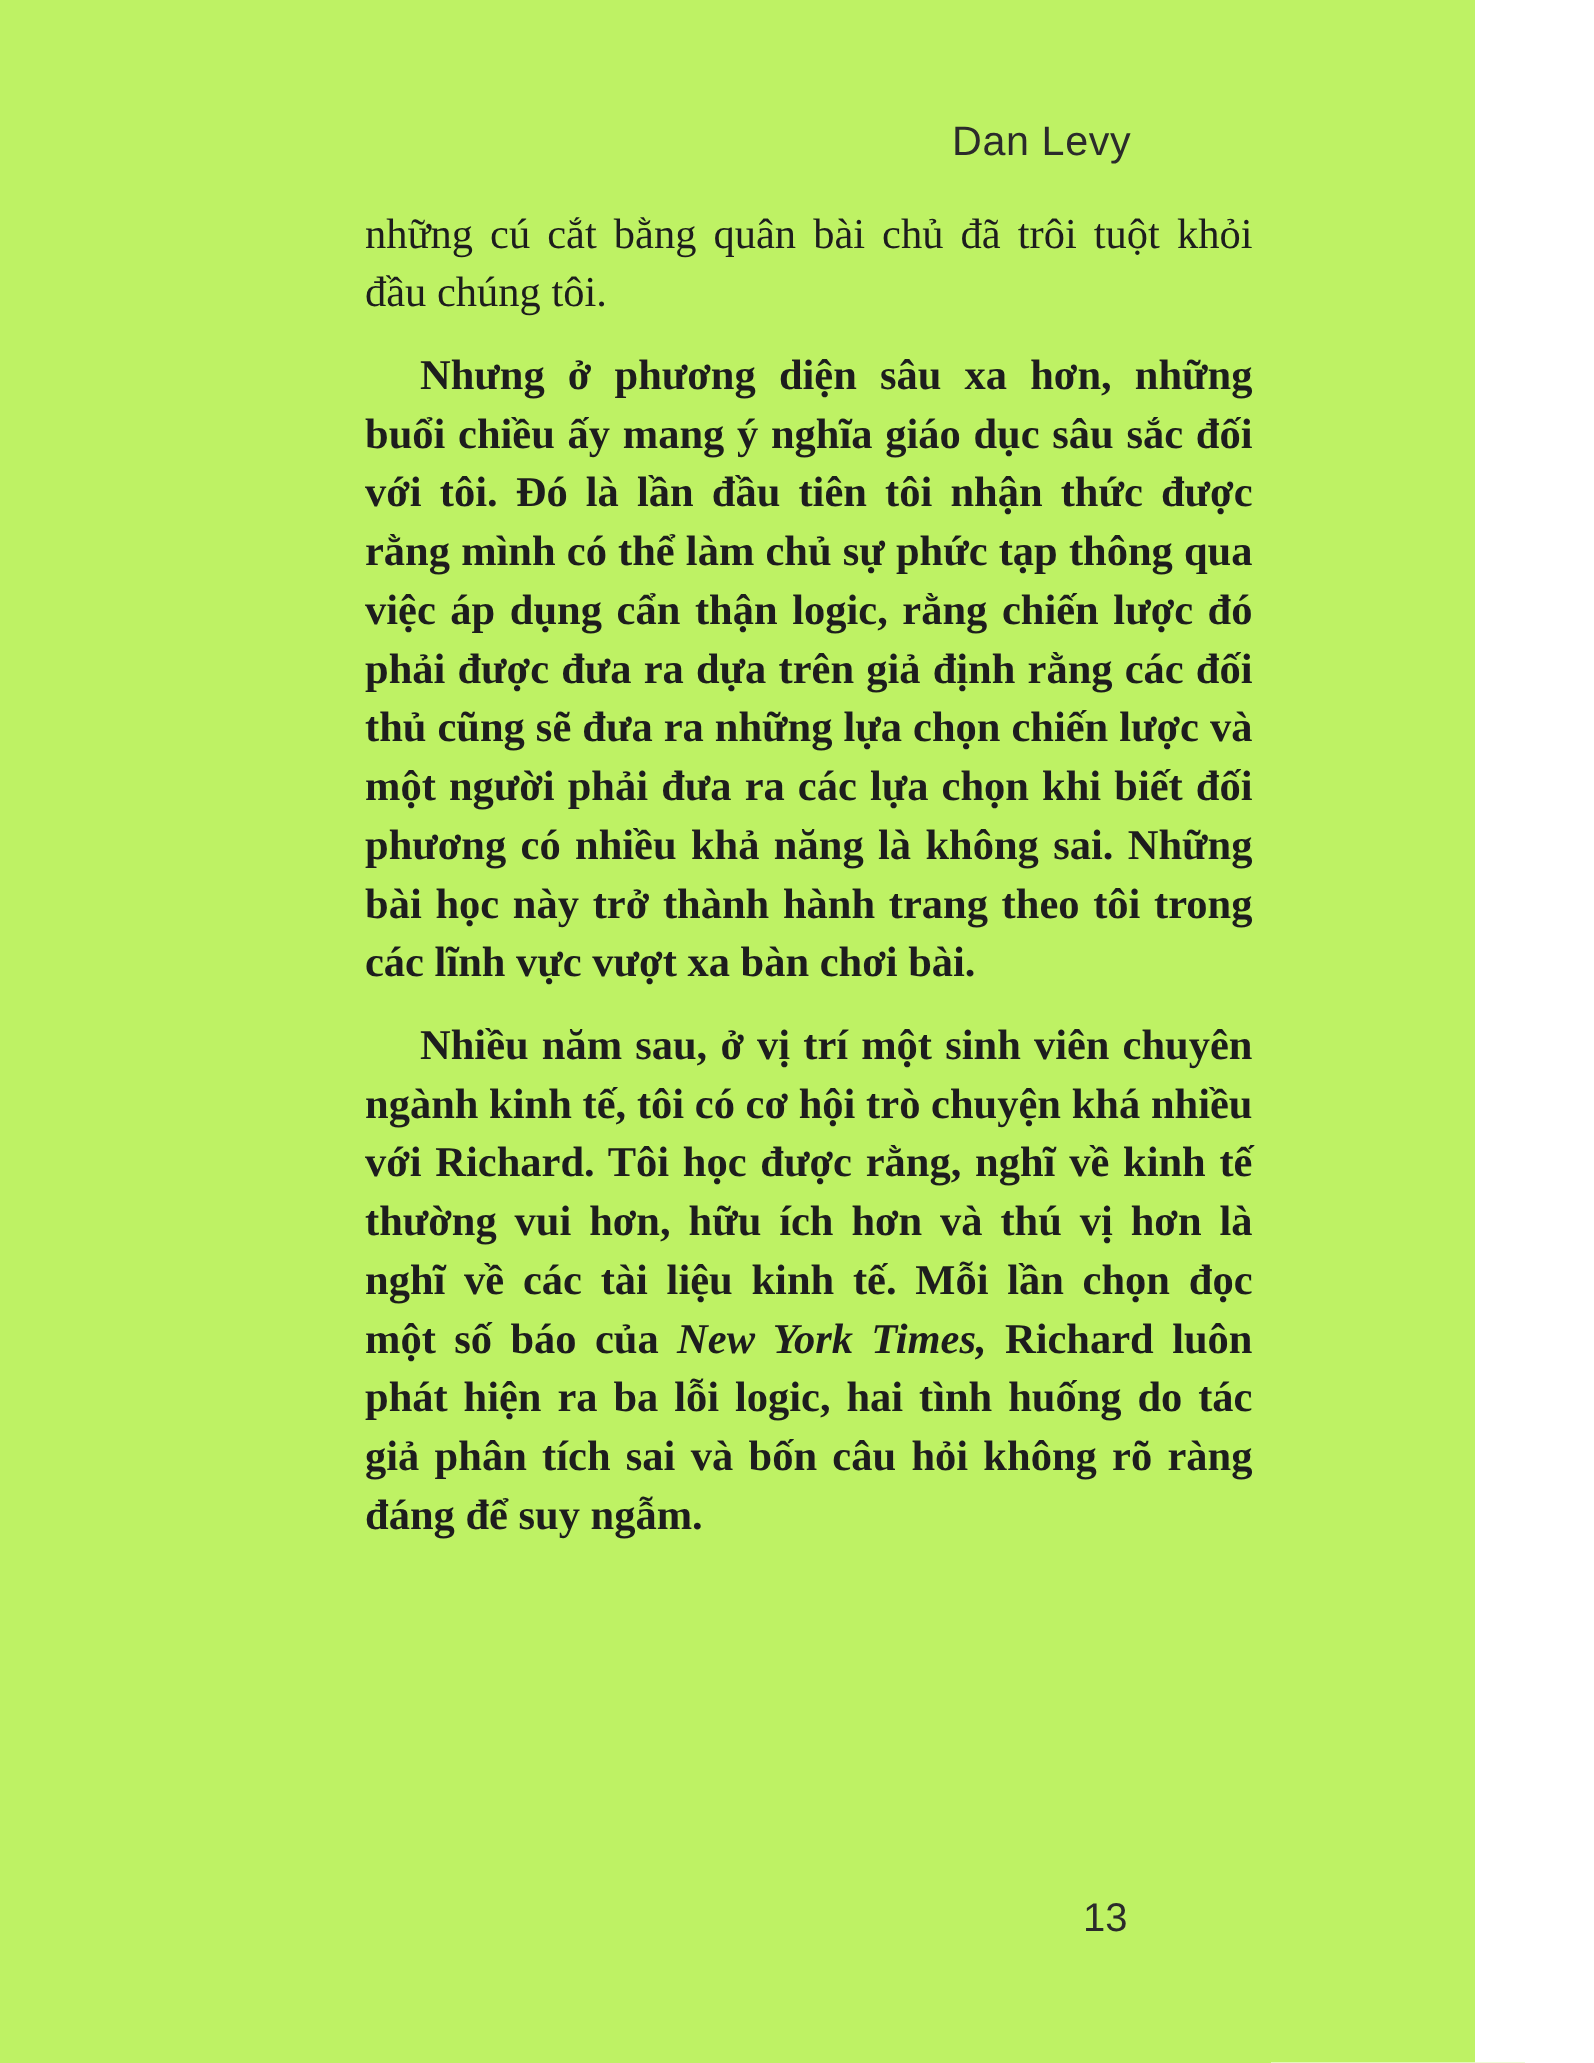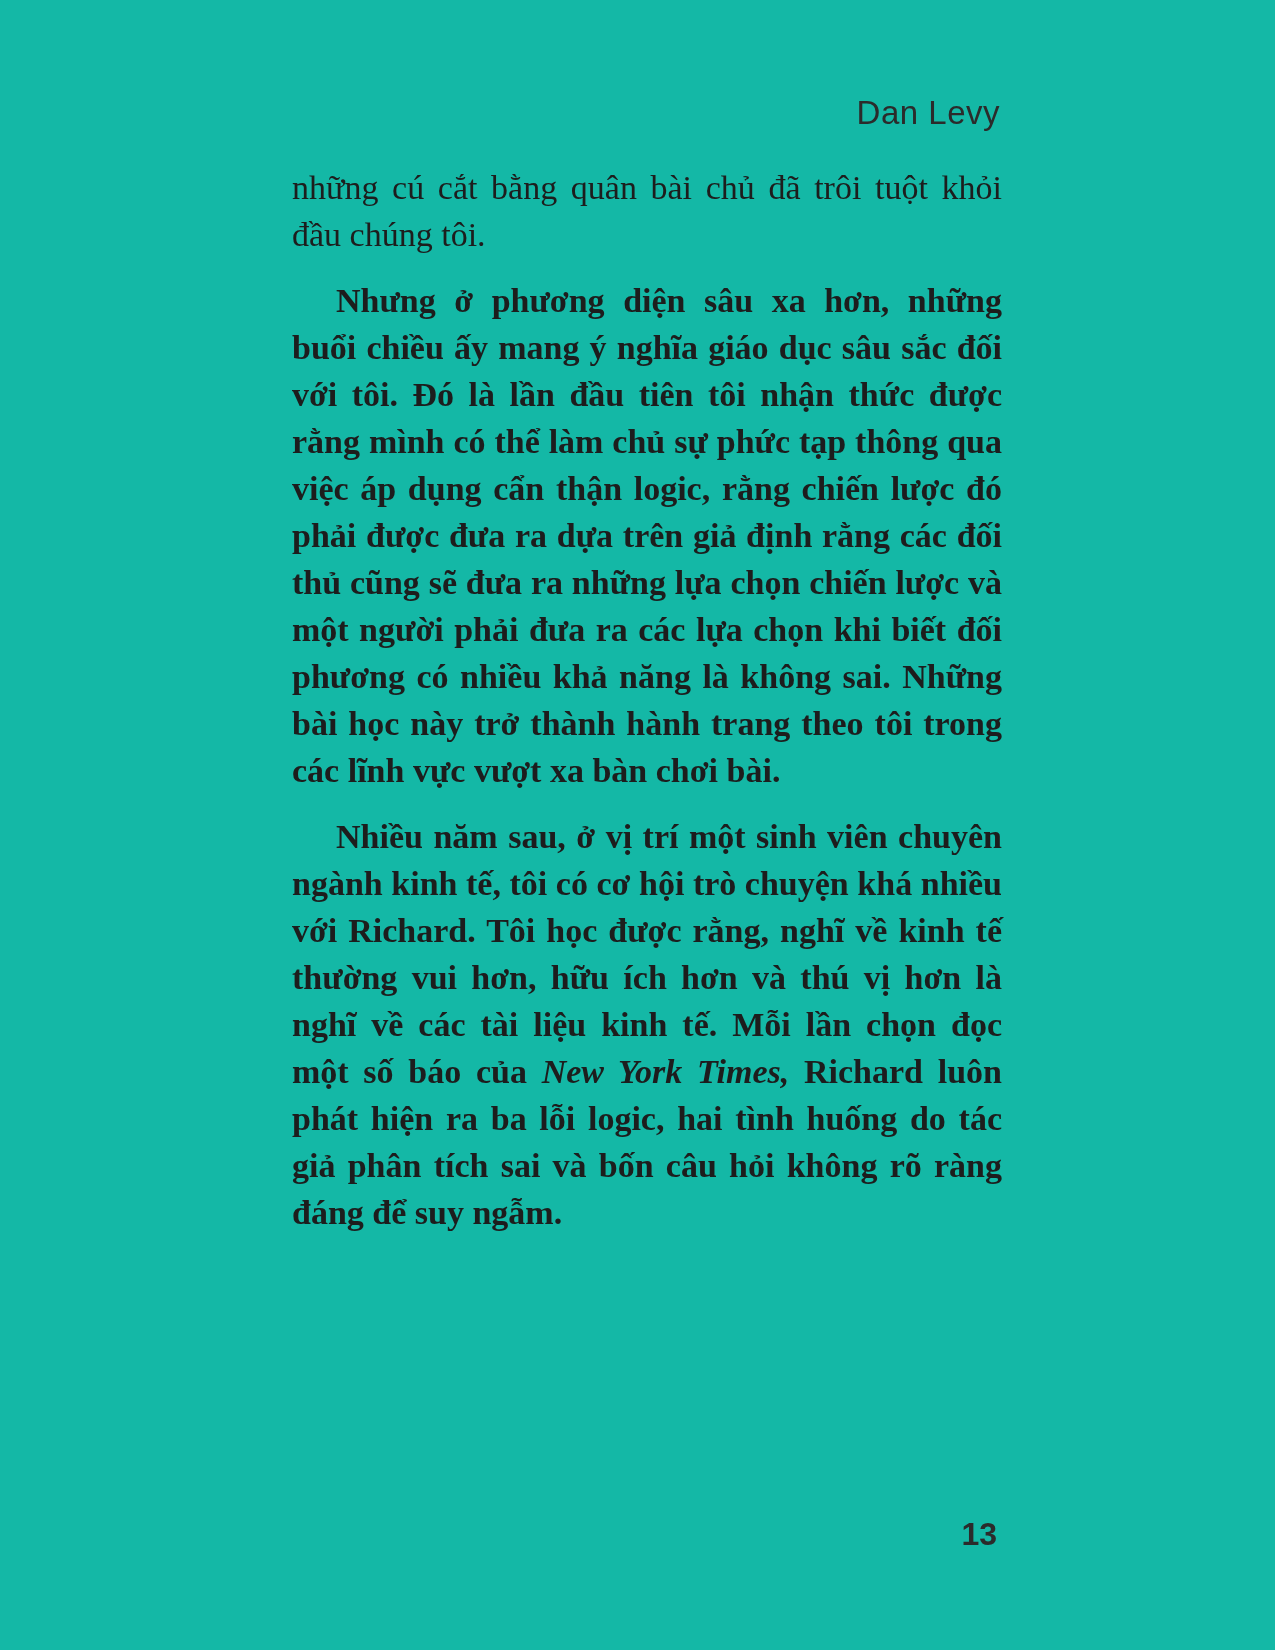--- a/index.html
+++ b/index.html
@@ -2,23 +2,23 @@
 <html><head>
 <meta charset="utf-8">
 <style>
   html, body {
     margin: 0;
     padding: 0;
     background: #ffffff;
   }
   .page {
     position: relative;
-    width: 1275px;
+    width: 1180px;
     height: 1650px;
-    background: #14b8a6;
+    background: #bef264;
     overflow: hidden;
   }
   .running-head {
     position: absolute;
     top: 94px;
     right: 275px;
     font-family: "Liberation Sans", "DejaVu Sans", sans-serif;
     font-size: 33px;
     font-weight: 400;
     letter-spacing: 0.5px;
@@ -49,21 +49,21 @@
   }
   .run-italic {
     font-style: italic;
   }
   .page-number {
     position: absolute;
     top: 1516px;
     right: 278px;
     font-family: "Liberation Sans", "DejaVu Sans", sans-serif;
     font-size: 32px;
-    font-weight: 700;
+    font-weight: 400;
     color: #2b2b2b;
   }
 </style>
 </head>
 <body>
 
 <div class="page">
   <div class="running-head">Dan Levy</div>
 
   <div class="text-block">

